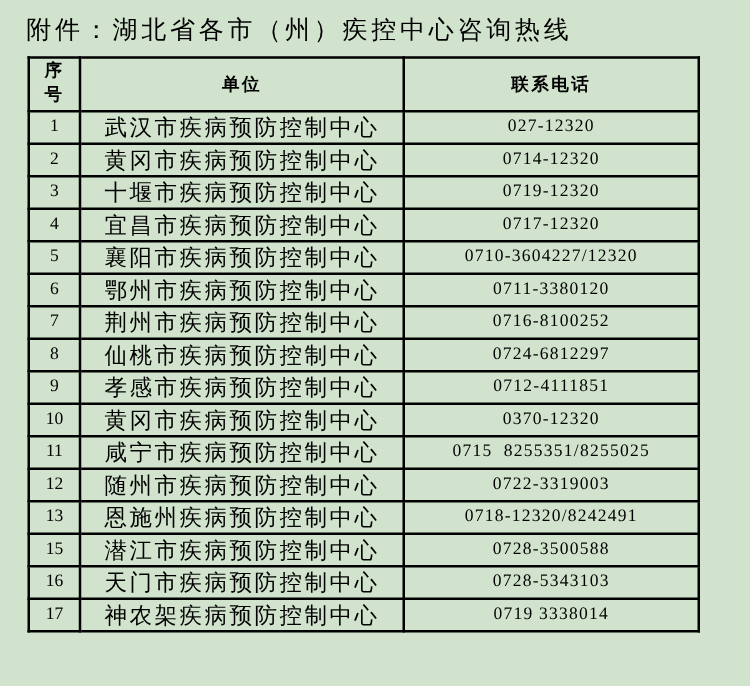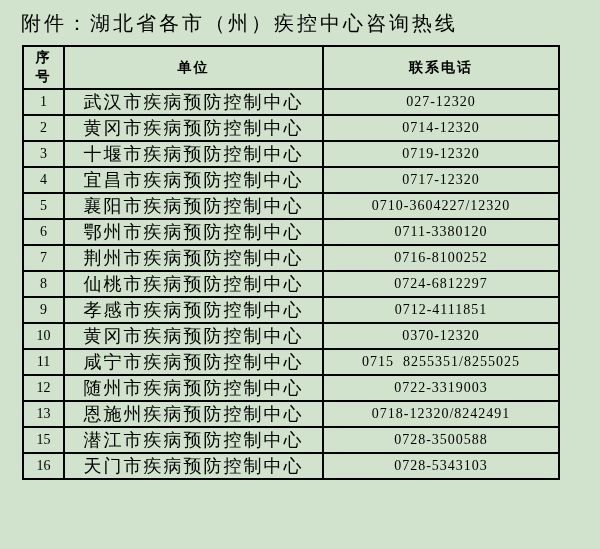--- a/index.html
+++ b/index.html
@@ -154,14 +154,19 @@
       <tr>
     <td class="cell-no">15</td>
     <td class="cell-unit">潜江市疾病预防控制中心</td>
     <td class="cell-phone">0728-3500588</td>
   </tr>
       <tr>
     <td class="cell-no">16</td>
     <td class="cell-unit">天门市疾病预防控制中心</td>
     <td class="cell-phone">0728-5343103</td>
   </tr>
+      <tr>
+    <td class="cell-no">17</td>
+    <td class="cell-unit">神农架疾病预防控制中心</td>
+    <td class="cell-phone">0719 3338014</td>
+  </tr>
     </tbody>
 </table>
 
 </body></html>

